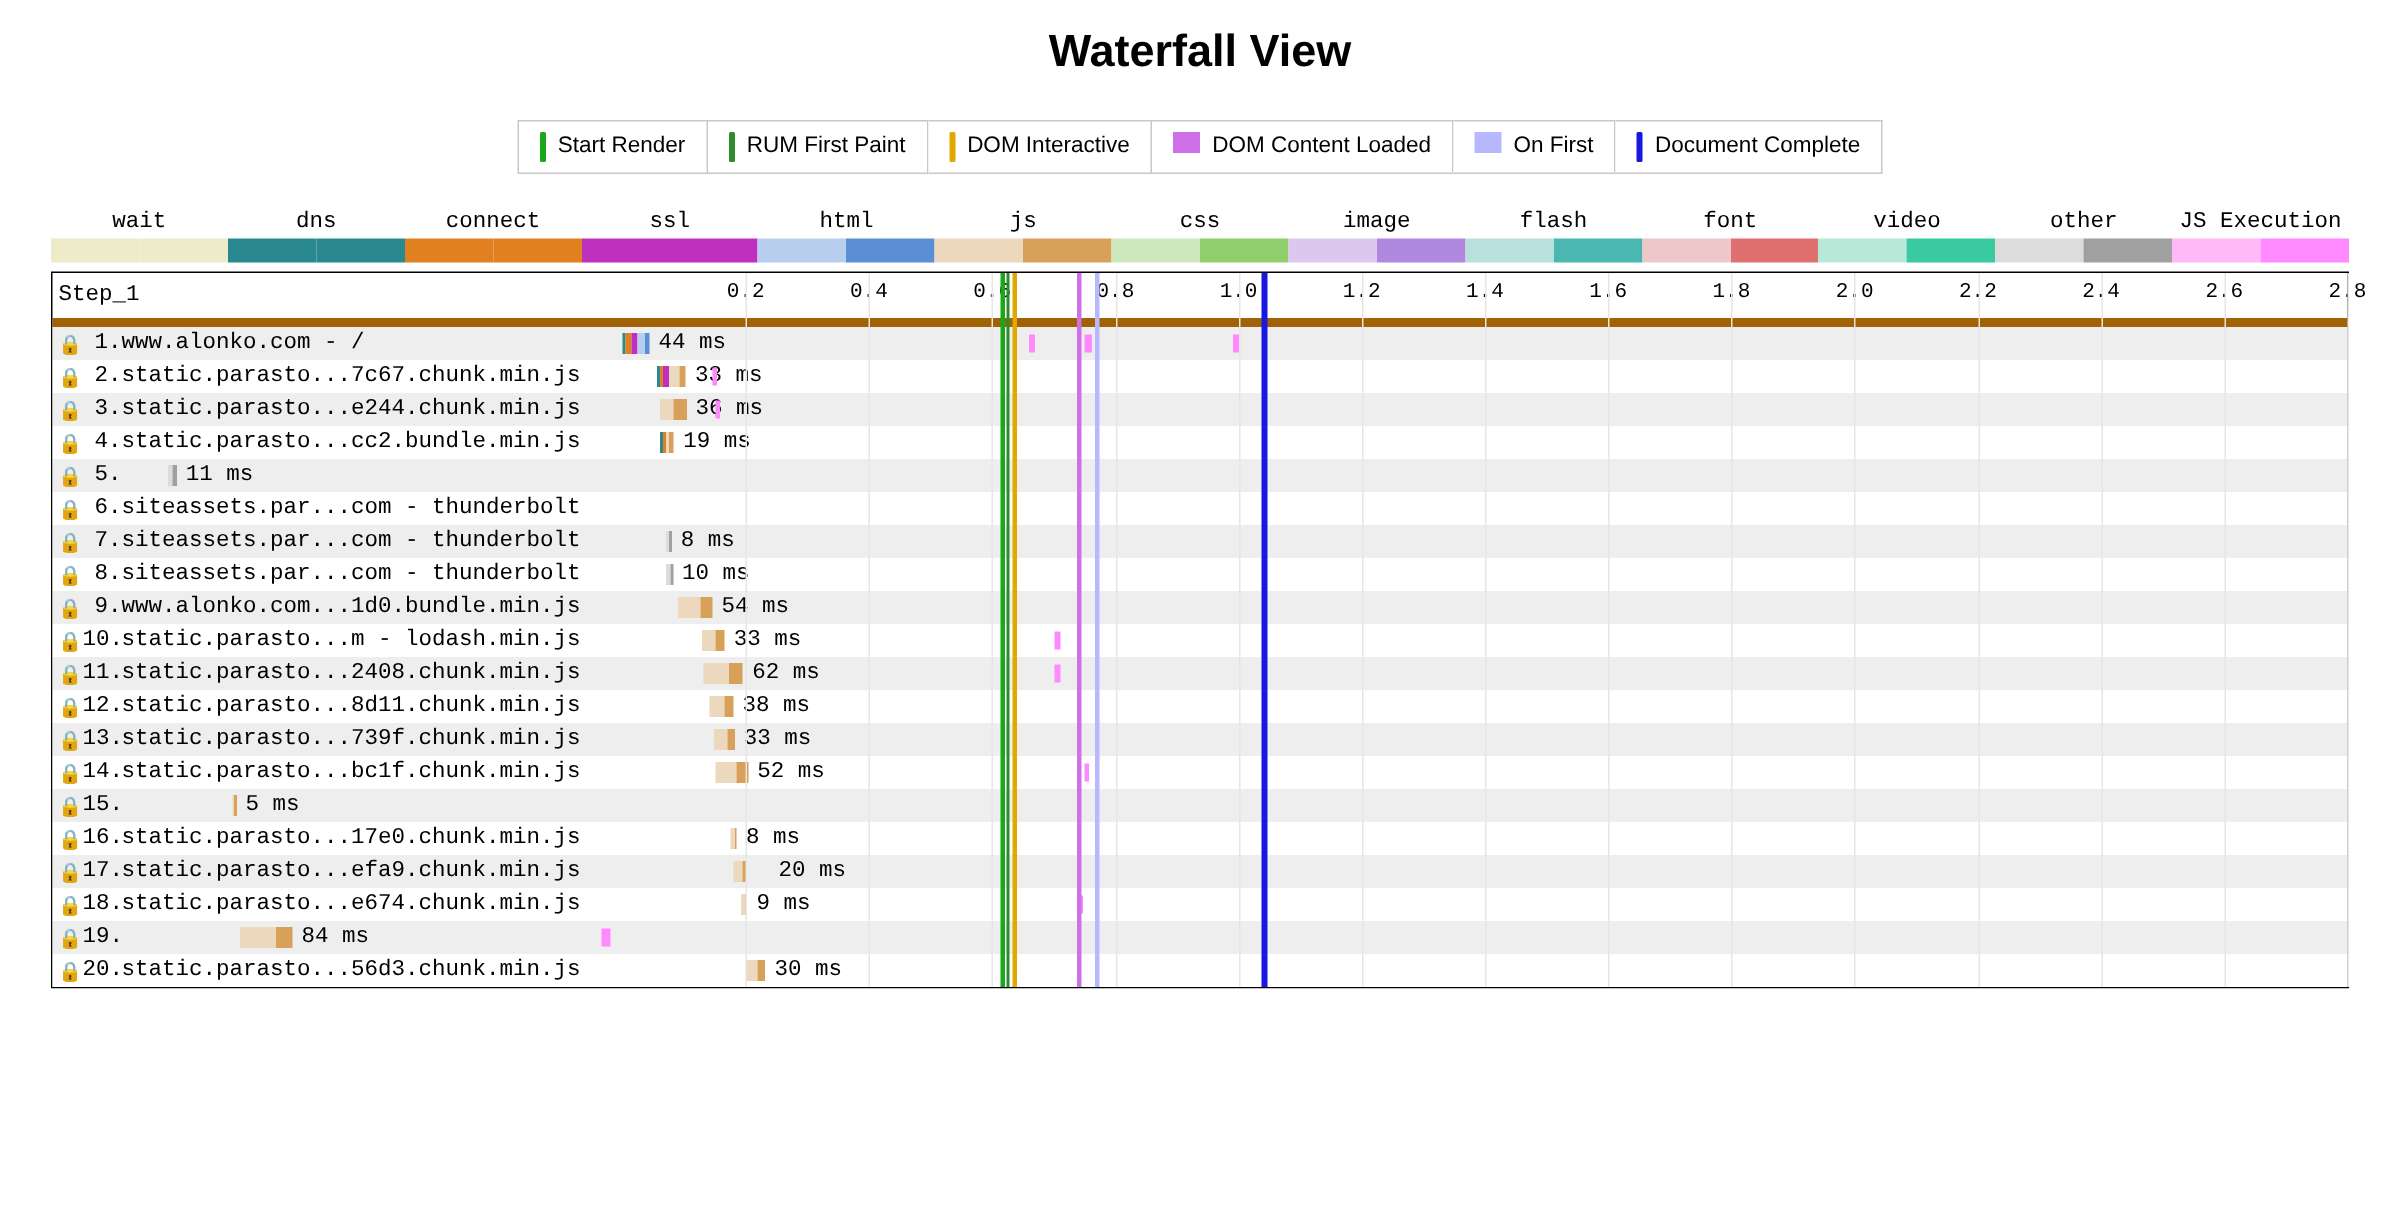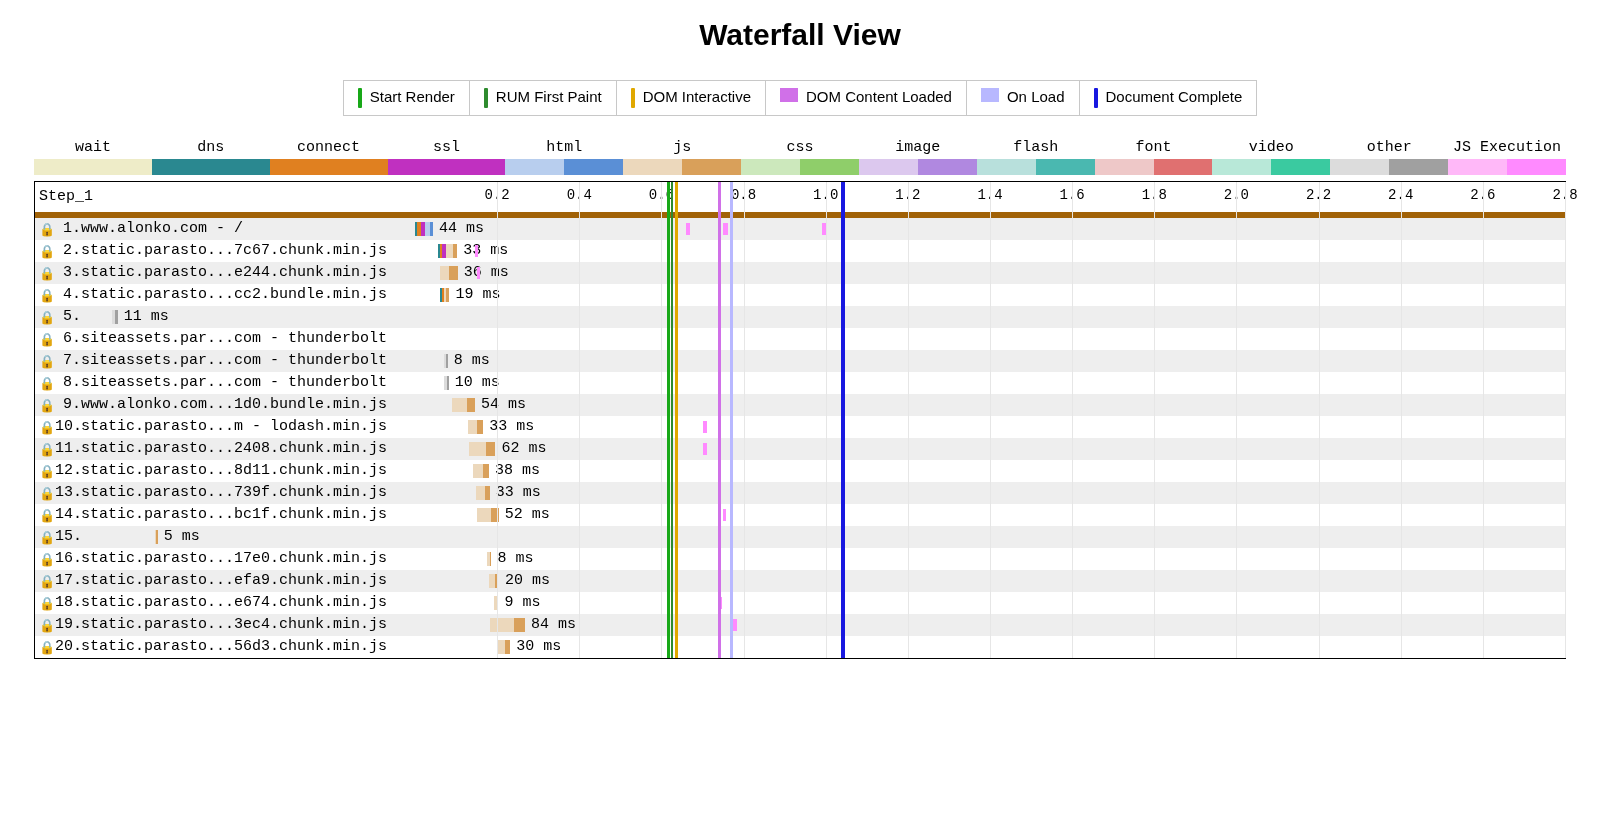--- a/index.html
+++ b/index.html
@@ -55,21 +55,21 @@
       <div class="ev-item">
         <div class="ev-line" style="background: rgb(224, 168, 0);"></div>
         <span>DOM Interactive</span>
       </div>
       <div class="ev-item">
         <div class="ev-block" style="background: rgb(208, 112, 232);"></div>
         <span>DOM Content Loaded</span>
       </div>
       <div class="ev-item">
         <div class="ev-block" style="background: rgb(184, 184, 255);"></div>
-        <span>On Load</span>
+        <span>On First</span>
       </div>
       <div class="ev-item">
         <div class="ev-line" style="background: rgb(24, 24, 224);"></div>
         <span>Document Complete</span>
       </div>
     </div>
 
 <div class="mime-legend" id="mime-legend">
       <div class="mime-col">
         <span class="lbl">wait</span>
@@ -384,40 +384,39 @@
         </div>
         <div class="row odd">
           <span class="lock">🔒</span>
           <span class="rnum">17.</span>
           <span class="rlbl" style="width: 330px;"> static.parasto...efa9.chunk.min.js</span>
           <div class="lane" style="margin-left: 4px;">
             <div class="bar" style="left: 73.9286px; width: 9.03571px;">
               <span style="width: 5.75px; background: rgb(236, 216, 188);"></span>
               <span style="width: 3.28571px; background: rgb(217, 160, 90);"></span>
             </div>
-            <span class="ms" style="left: 90px;">20 ms</span>
+            <span class="ms" style="left: 104px;">20 ms</span>
           </div>
         </div>
         <div class="row even">
           <span class="lock">🔒</span>
           <span class="rnum">18.</span>
           <span class="rlbl" style="width: 330px;"> static.parasto...e674.chunk.min.js</span>
           <div class="lane" style="margin-left: 4px;">
             <div class="bar" style="left: 78.8571px; width: 4.51786px;">
               <span style="width: 2.875px; background: rgb(236, 216, 188);"></span>
               <span style="width: 1.64286px; background: rgb(217, 160, 90);"></span>
             </div>
             <span class="ms" style="left: 89.375px;">9 ms</span>
             <div class="jsx" style="left: 303.929px; width: 3px;"></div>
           </div>
         </div>
         <div class="row odd">
           <span class="lock">🔒</span>
           <span class="rnum">19.</span>
-          <span class="rlbl" style="width: 330px;"> static.parasto...3ec4.chunk.min.js</span>
           <div class="lane" style="margin-left: 4px;">
             <div class="bar" style="left: 74.75px; width: 35.3214px;">
               <span style="width: 24.6429px; background: rgb(236, 216, 188);"></span>
               <span style="width: 10.6786px; background: rgb(217, 160, 90);"></span>
             </div>
             <span class="ms" style="left: 116.071px;">84 ms</span>
             <div class="jsx" style="left: 316.25px; width: 5.75px;"></div>
           </div>
         </div>
         <div class="row even">

